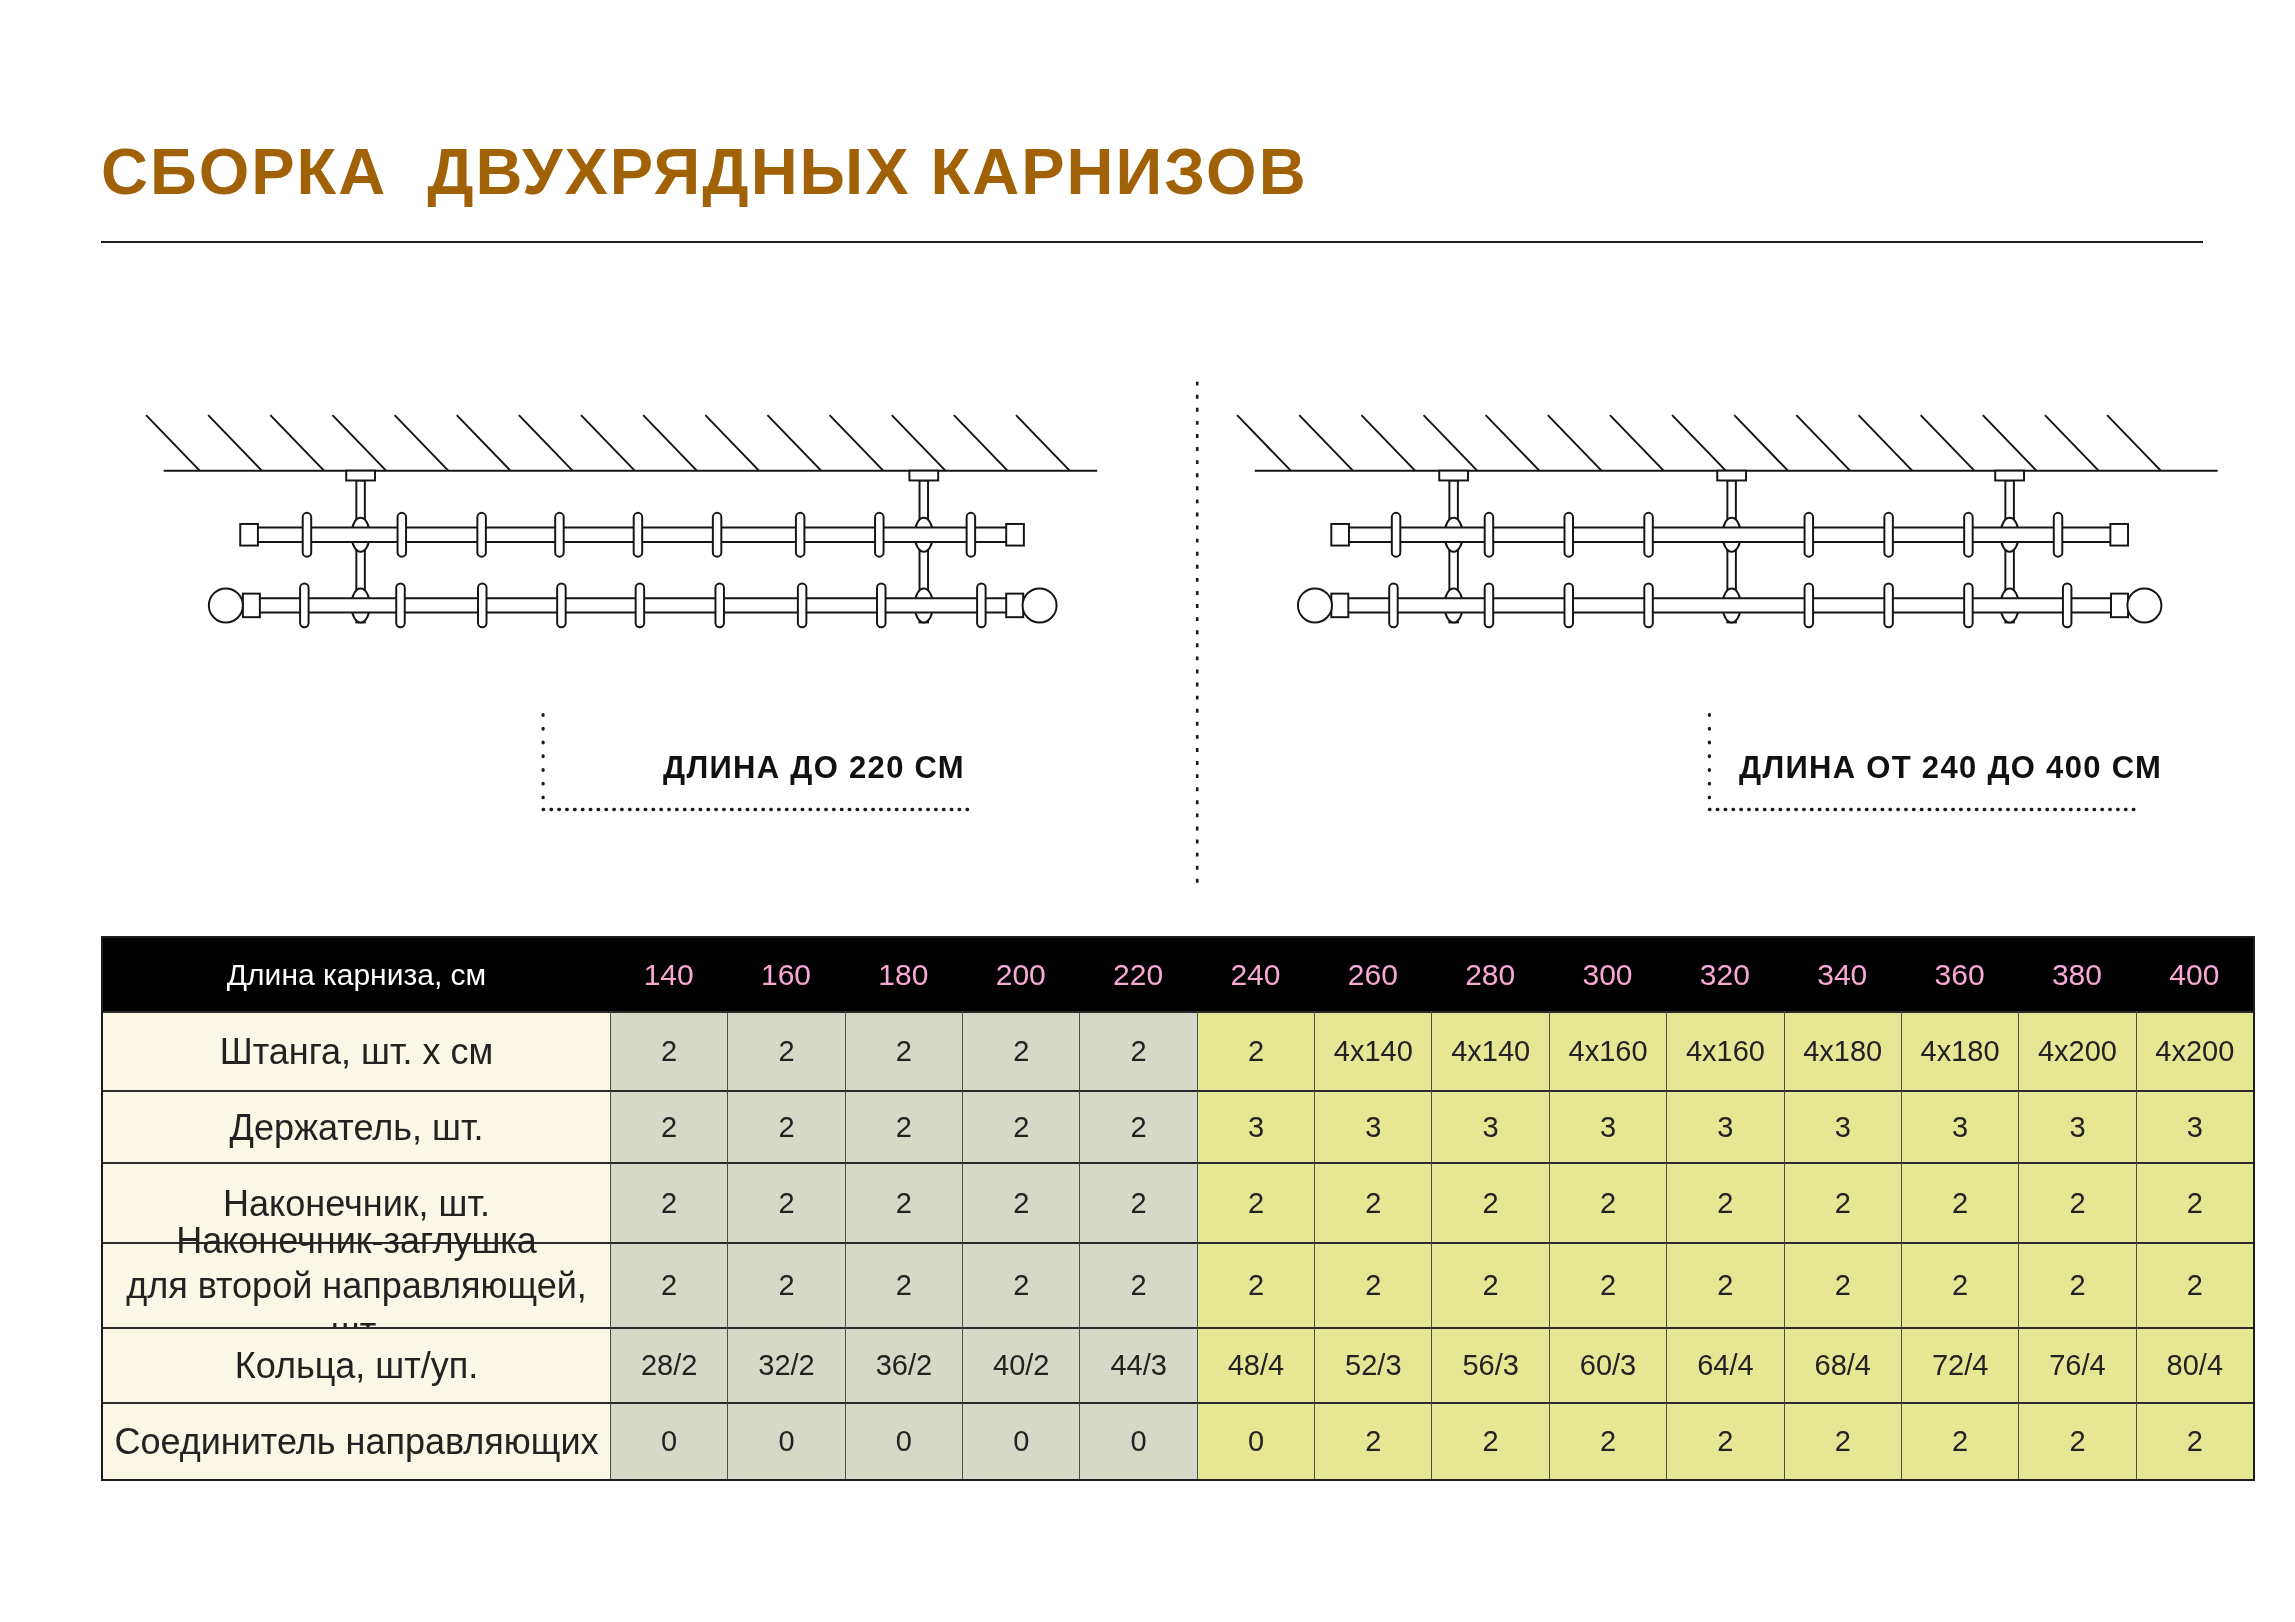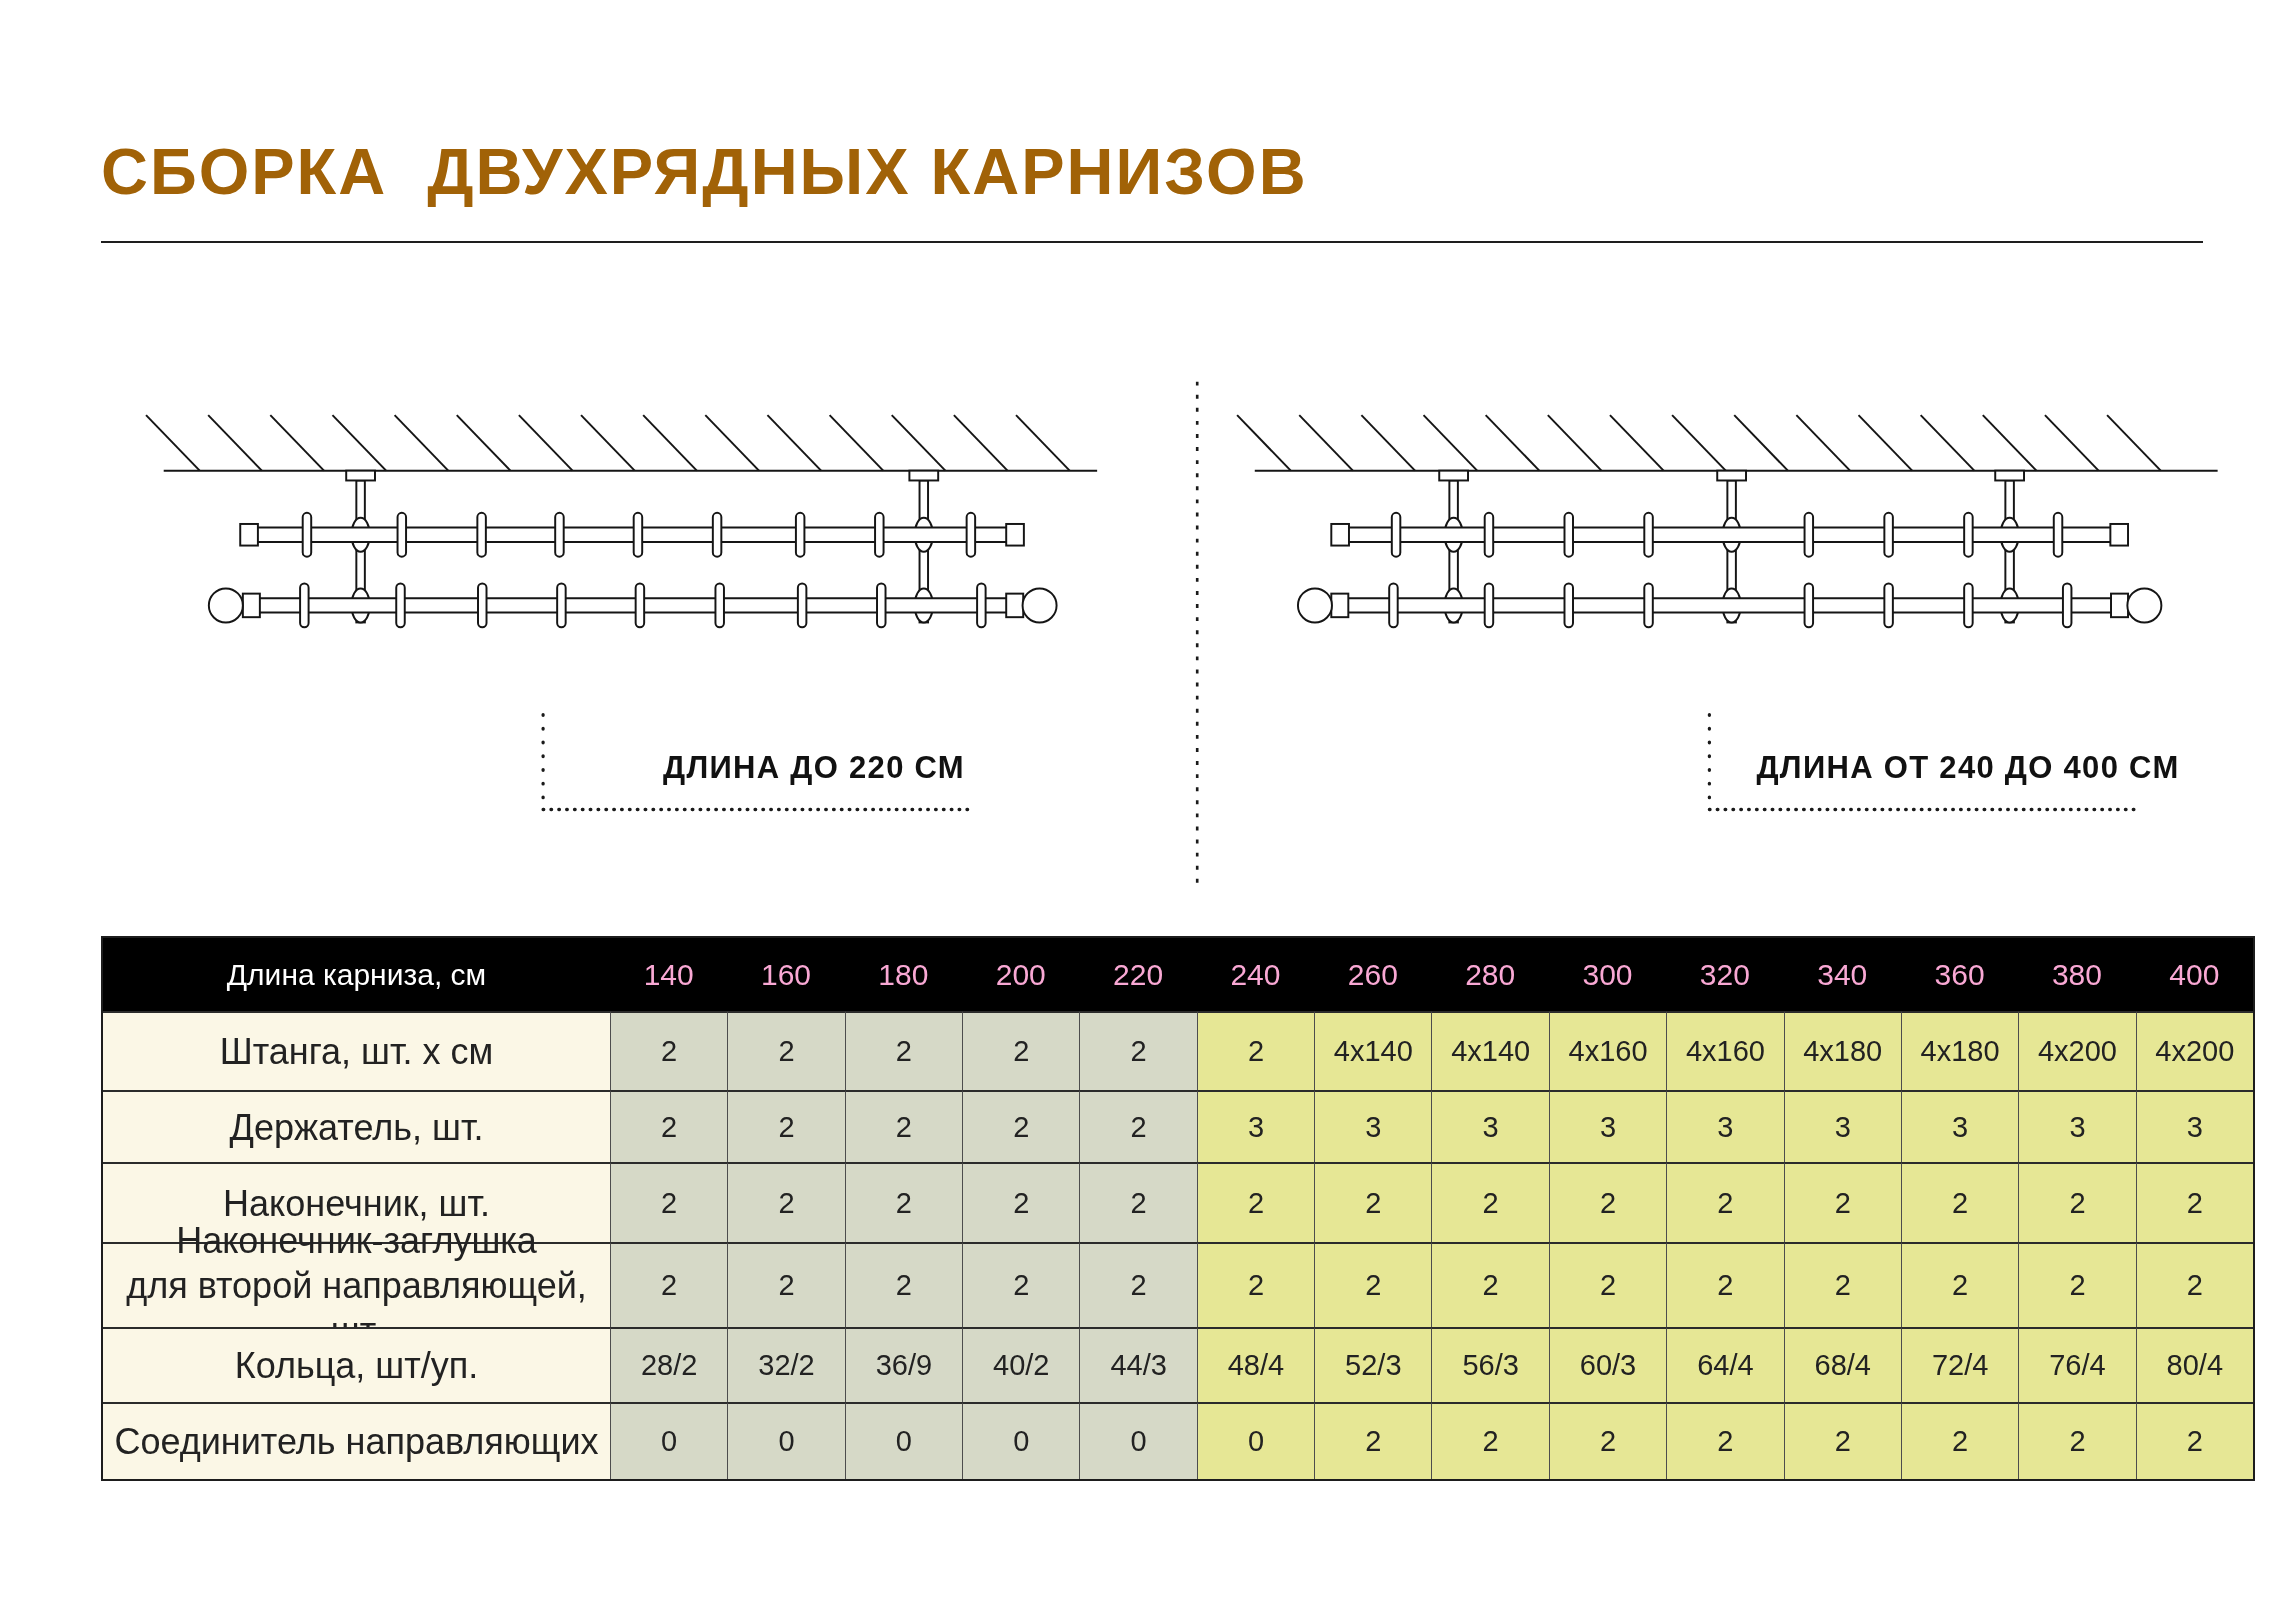--- a/index.html
+++ b/index.html
@@ -18,21 +18,21 @@
   }
 
   
   .diagram-layer{position:absolute;left:0;top:366px;width:2295px;height:556px;}
 
   .diagram-caption{
     position:absolute;top:750px;
     font-size:31px;font-weight:bold;letter-spacing:1.3px;color:#111;
   }
   .caption-short{left:543px;width:422px;text-align:right;}
-  .caption-long{left:1739px;width:458px;text-align:center;}
+  .caption-long{left:1739px;width:458px;text-align:left;}
 
   
   .tbl{
     position:absolute;left:101px;top:936px;width:2150px;
     display:grid;
     grid-template-columns:507px repeat(14,1fr);
     grid-template-rows:73px 79px 72px 80px 85px 75px 77px;
     border:2px solid #1d1d1d;
     box-sizing:content-box;
   }
@@ -260,21 +260,21 @@
     <div class="cell v-long v-cell row-top">2</div>
     <div class="cell v-long v-cell row-top">2</div>
     <div class="cell v-long v-cell row-top">2</div>
     <div class="cell v-long v-cell row-top">2</div>
     <div class="cell v-long v-cell row-top">2</div>
     <div class="cell v-long v-cell row-top">2</div>
     <div class="cell v-long v-cell row-top">2</div>
     <div class="cell row-label row-top">Кольца, шт/уп.</div>
     <div class="cell v-short v-cell row-top">28/2</div>
     <div class="cell v-short v-cell row-top">32/2</div>
-    <div class="cell v-short v-cell row-top">36/9</div>
+    <div class="cell v-short v-cell row-top">36/2</div>
     <div class="cell v-short v-cell row-top">40/2</div>
     <div class="cell v-short v-cell row-top">44/3</div>
     <div class="cell v-long v-cell row-top">48/4</div>
     <div class="cell v-long v-cell row-top">52/3</div>
     <div class="cell v-long v-cell row-top">56/3</div>
     <div class="cell v-long v-cell row-top">60/3</div>
     <div class="cell v-long v-cell row-top">64/4</div>
     <div class="cell v-long v-cell row-top">68/4</div>
     <div class="cell v-long v-cell row-top">72/4</div>
     <div class="cell v-long v-cell row-top">76/4</div>

